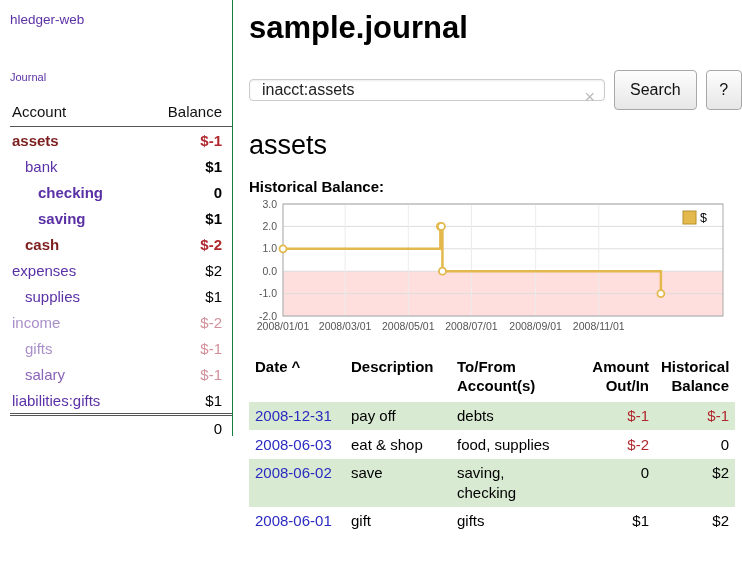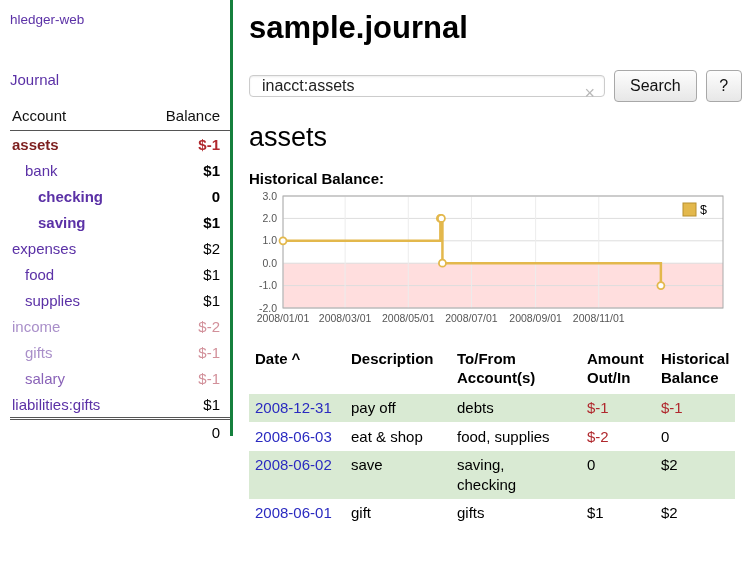--- a/index.html
+++ b/index.html
@@ -3,50 +3,50 @@
 <meta charset="utf-8">
 <style>
   :root{ --purple:#5b31a6; --blue:#2a2ac0; --rowalt:#d9ead3; }
   *{box-sizing:border-box;margin:0;padding:0}
   html,body{width:742px;height:582px}
   body{font-family:"Liberation Sans","DejaVu Sans",sans-serif;background:#fff;color:#000;font-size:15px;overflow:hidden}
   a{text-decoration:none;cursor:pointer}
   .page{display:flex;width:742px}
 
   
-  .sidebar{flex:0 0 233px;width:233px;padding:10px 0 0 10px;border-right:3px solid #15803d;height:436px}
+  .sidebar{flex:0 0 233px;width:233px;padding:10px 0 0 10px;border-right:1px solid #15803d;height:436px}
   .app-title{color:var(--purple);font-size:13.5px;display:inline-block}
-  .journal-link{color:var(--purple);font-size:15px;display:inline-block;margin-top:44px}
+  .journal-link{color:var(--purple);font-size:11px;display:inline-block;margin-top:44px}
   .accounts{width:100%;border-collapse:collapse;margin-top:16px;font-size:15px}
   .accounts th{font-weight:400;text-align:left;padding:3px 2px 6px 2px;border-bottom:1px solid #555;color:#111}
   .accounts th.bal,.accounts td.bal{text-align:right;padding-right:10px}
   .accounts td{padding:4.5px 0}
   .accounts tfoot td{border-top:3px double #555;text-align:right;padding:4px 10px 0 0}
 
   
   .main{flex:1;padding:8px 8px 0 16px}
   h1.page-title{font-size:31px;font-weight:600;margin-top:2px;color:#000}
   .search-row{display:flex;align-items:center;margin-top:24px;gap:9px}
   .search-wrap{position:relative;width:356px}
   .search-input{width:100%;height:22px;font-size:16px;padding:6px 30px 6px 12px;border:1px solid #ccc;border-radius:4px;color:#222;font-family:inherit;box-shadow:inset 0 1px 2px rgba(0,0,0,.08)}
   .clear-icon{position:absolute;right:10px;top:8px;color:#b9b9b9;font-size:18px;line-height:20px;cursor:pointer}
-  .btn{height:32px;padding:0 15px;font-size:16px;font-family:inherit;border:1px solid #a8a8a8;border-radius:4px;background:linear-gradient(#fdfdfd,#e7e7e7);cursor:pointer;color:#111}
+  .btn{height:40px;padding:0 15px;font-size:16px;font-family:inherit;border:1px solid #a8a8a8;border-radius:4px;background:linear-gradient(#fdfdfd,#e7e7e7);cursor:pointer;color:#111}
   .btn.help{width:36px;padding:0}
   h2.account-heading{font-size:27px;font-weight:500;margin-top:20px}
   .chart-heading{font-weight:700;font-size:15px;margin-top:17px}
   .chart-box{margin-top:3px}
   svg .ticklabel{font-size:10.5px;fill:#555;font-family:"Liberation Sans",sans-serif}
   svg .legendlabel{font-size:12.5px;fill:#000;font-family:"Liberation Sans",sans-serif}
 
   
   .register{border-collapse:collapse;margin-top:9px;font-size:15px;width:486px;table-layout:fixed}
   .register col.c-date{width:96px}.register col.c-desc{width:106px}
   .register col.c-acct{width:130px}.register col.c-amt{width:74px}.register col.c-bal{width:80px}
   .register th{font-weight:700;text-align:left;vertical-align:top;padding:2px 6px 6px 6px;line-height:1.25}
-  .register th.r,.register td.r{}
+  .register th.r,.register td.r{text-align:right}
   .register td{padding:4.5px 6px;vertical-align:top;line-height:1.3}
   .register tbody tr:nth-child(odd){background:var(--rowalt)}
   .register a.date{color:var(--blue)}
   .register td.accounts{white-space:pre-line}
   .sort-caret{font-weight:900;font-size:15px;margin-left:4px}
 </style>
 </head>
 <body>
 
 <div class="page">
@@ -74,26 +74,26 @@
           </tr>
           <tr>
             <td style="padding-left: 28px;"><a style="color: rgb(91, 49, 166); font-weight: 700;">checking</a></td>
             <td class="bal" style="color: rgb(0, 0, 0); font-weight: 700;">0</td>
           </tr>
           <tr>
             <td style="padding-left: 28px;"><a style="color: rgb(91, 49, 166); font-weight: 700;">saving</a></td>
             <td class="bal" style="color: rgb(0, 0, 0); font-weight: 700;">$1</td>
           </tr>
           <tr>
+            <td style="padding-left: 15px;"><a style="color: rgb(125, 31, 31); font-weight: 700;">cash</a></td>
+            <td class="bal" style="color: rgb(176, 40, 45); font-weight: 700;">$-2</td>
+          </tr>
+          <tr>
             <td style="padding-left: 2px;"><a style="color: rgb(91, 49, 166); text-align: center;">expenses</a></td>
             <td class="bal" style="color: rgb(0, 0, 0);">$2</td>
-          </tr>
-          <tr>
-            <td style="padding-left: 15px;"><a style="color: rgb(91, 49, 166);">food</a></td>
-            <td class="bal" style="color: rgb(0, 0, 0);">$1</td>
           </tr>
           <tr>
             <td style="padding-left: 15px;"><a style="color: rgb(91, 49, 166);">supplies</a></td>
             <td class="bal" style="color: rgb(0, 0, 0);">$1</td>
           </tr>
           <tr>
             <td style="padding-left: 2px;"><a style="color: rgb(169, 143, 201);">income</a></td>
             <td class="bal" style="color: rgb(210, 144, 154);">$-2</td>
           </tr>
           <tr>

